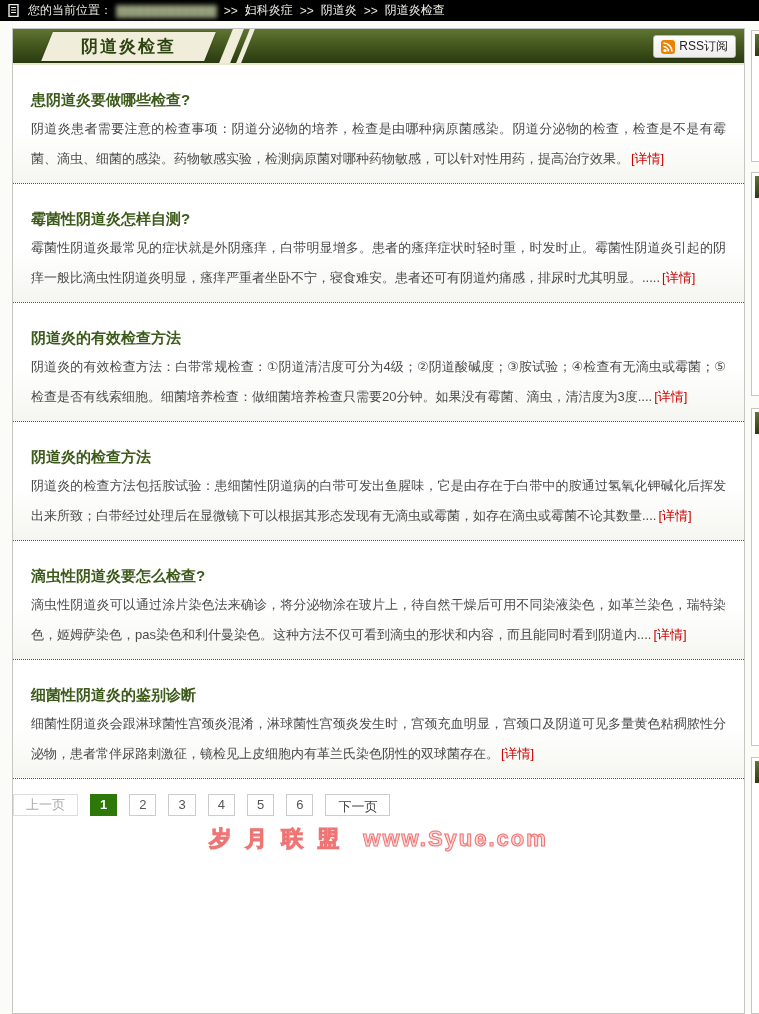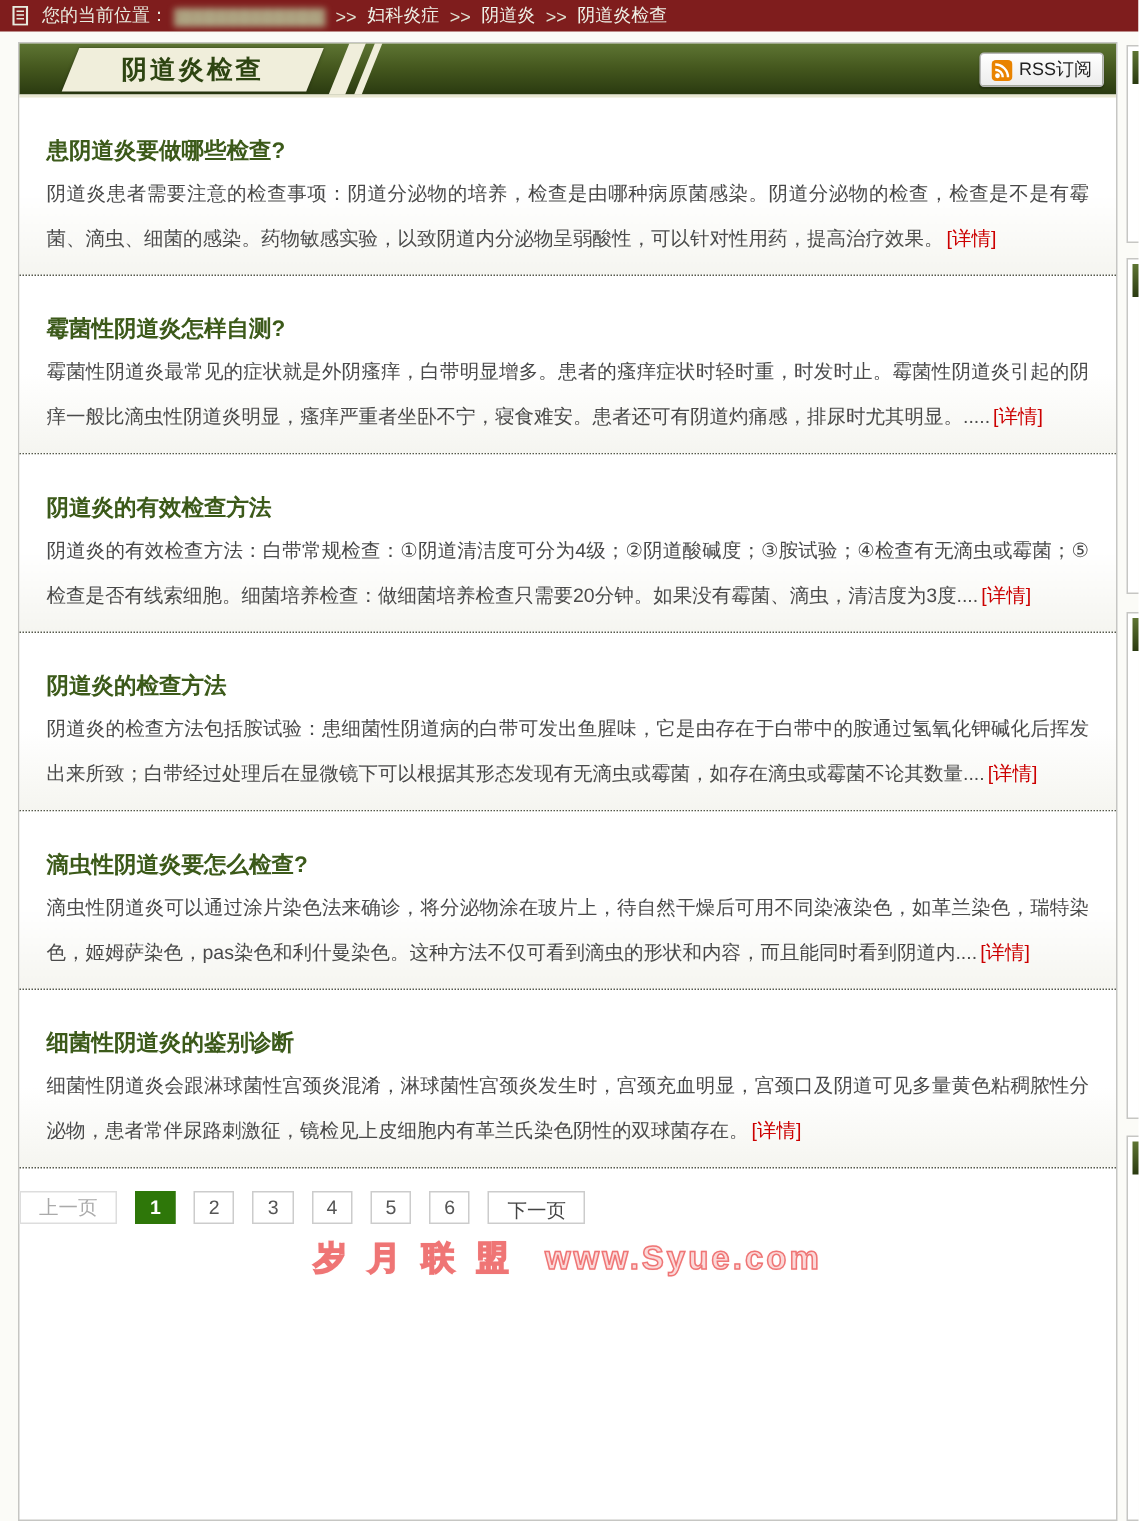--- a/index.html
+++ b/index.html
@@ -4,21 +4,21 @@
 <style>
   * { margin:0; padding:0; box-sizing:border-box; }
   html,body { width:759px; height:1014px; overflow:hidden; }
   body {
     font-family:"Liberation Sans","DejaVu Sans",sans-serif;
     background:#fbfbf7;
     position:relative;
   }
   
   .topbar {
-    height:21px; background:#7f1d1d; color:#e8ebdf;
+    height:21px; background:#000000; color:#e8ebdf;
     font-size:12px; display:flex; align-items:center;
     padding:0 8px; gap:4px; white-space:nowrap;
   }
   .doc-icon { display:inline-block; width:12px; height:13px; margin-right:4px; flex:0 0 auto; }
   .redacted {
     color:#b9c49a; filter:blur(2px); letter-spacing:-1px;
     font-size:12px; max-width:210px; overflow:hidden; display:inline-block; vertical-align:middle;
   }
   .crumb-link { color:#eef0e6; text-decoration:none; }
   .crumb-sep { color:#dfe3d3; margin:0 3px; }
@@ -131,21 +131,21 @@
         <circle cx="4" cy="10.5" r="1.6" fill="#ffffff"></circle>
         <path d="M2.5 6.5 A 5 5 0 0 1 7.5 11.5" stroke="#ffffff" stroke-width="1.6" fill="none"></path>
         <path d="M2.5 3 A 8.5 8.5 0 0 1 11 11.5" stroke="#ffffff" stroke-width="1.6" fill="none"></path>
       </svg>
       <span>RSS订阅</span>
     </div>
   </div>
 
   <div class="article">
     <h3>患阴道炎要做哪些检查?</h3>
-    <p><span>阴道炎患者需要注意的检查事项：阴道分泌物的培养，检查是由哪种病原菌感染。阴道分泌物的检查，检查是不是有霉菌、滴虫、细菌的感染。药物敏感实验，以致阴道内分泌物呈弱酸性，可以针对性用药，提高治疗效果。</span><a class="more-link">[详情]</a></p>
+    <p><span>阴道炎患者需要注意的检查事项：阴道分泌物的培养，检查是由哪种病原菌感染。阴道分泌物的检查，检查是不是有霉菌、滴虫、细菌的感染。药物敏感实验，检测病原菌对哪种药物敏感，可以针对性用药，提高治疗效果。</span><a class="more-link">[详情]</a></p>
   </div>
   <div class="article">
     <h3>霉菌性阴道炎怎样自测?</h3>
     <p><span>霉菌性阴道炎最常见的症状就是外阴瘙痒，白带明显增多。患者的瘙痒症状时轻时重，时发时止。霉菌性阴道炎引起的阴痒一般比滴虫性阴道炎明显，瘙痒严重者坐卧不宁，寝食难安。患者还可有阴道灼痛感，排尿时尤其明显。.....</span><a class="more-link">[详情]</a></p>
   </div>
   <div class="article">
     <h3>阴道炎的有效检查方法</h3>
     <p><span>阴道炎的有效检查方法：白带常规检查：①阴道清洁度可分为4级；②阴道酸碱度；③胺试验；④检查有无滴虫或霉菌；⑤检查是否有线索细胞。细菌培养检查：做细菌培养检查只需要20分钟。如果没有霉菌、滴虫，清洁度为3度....</span><a class="more-link">[详情]</a></p>
   </div>
   <div class="article">

